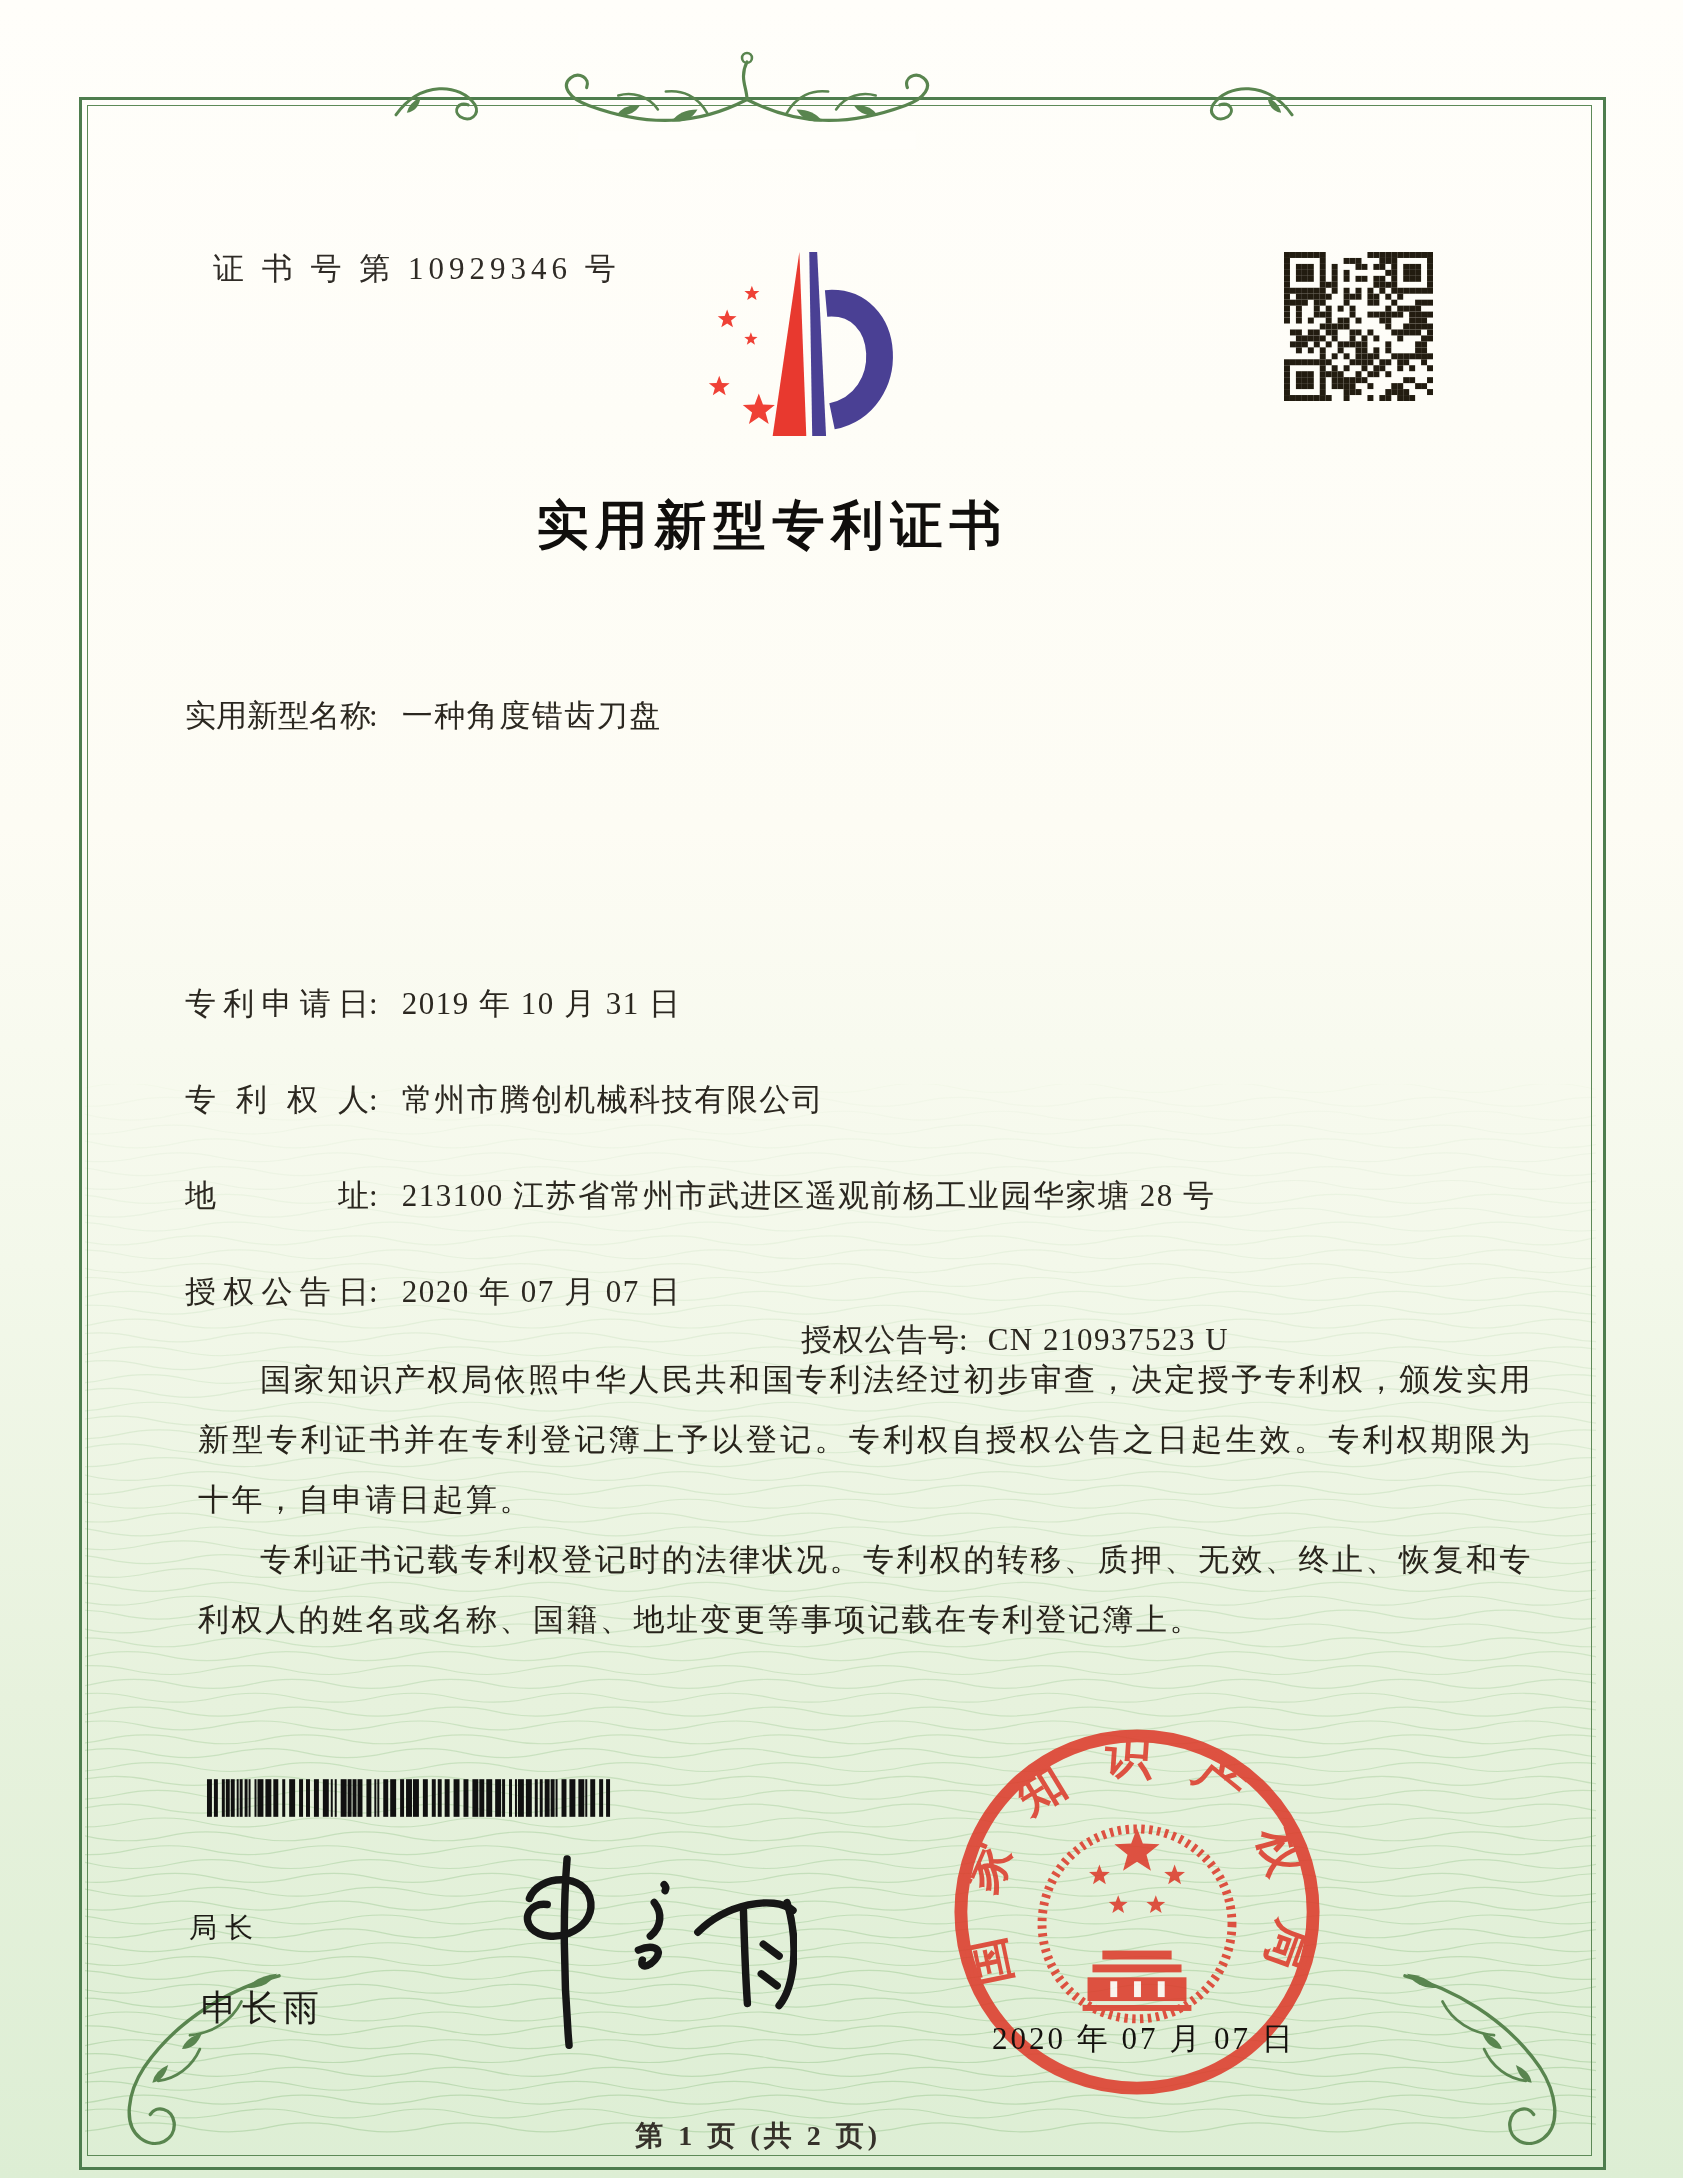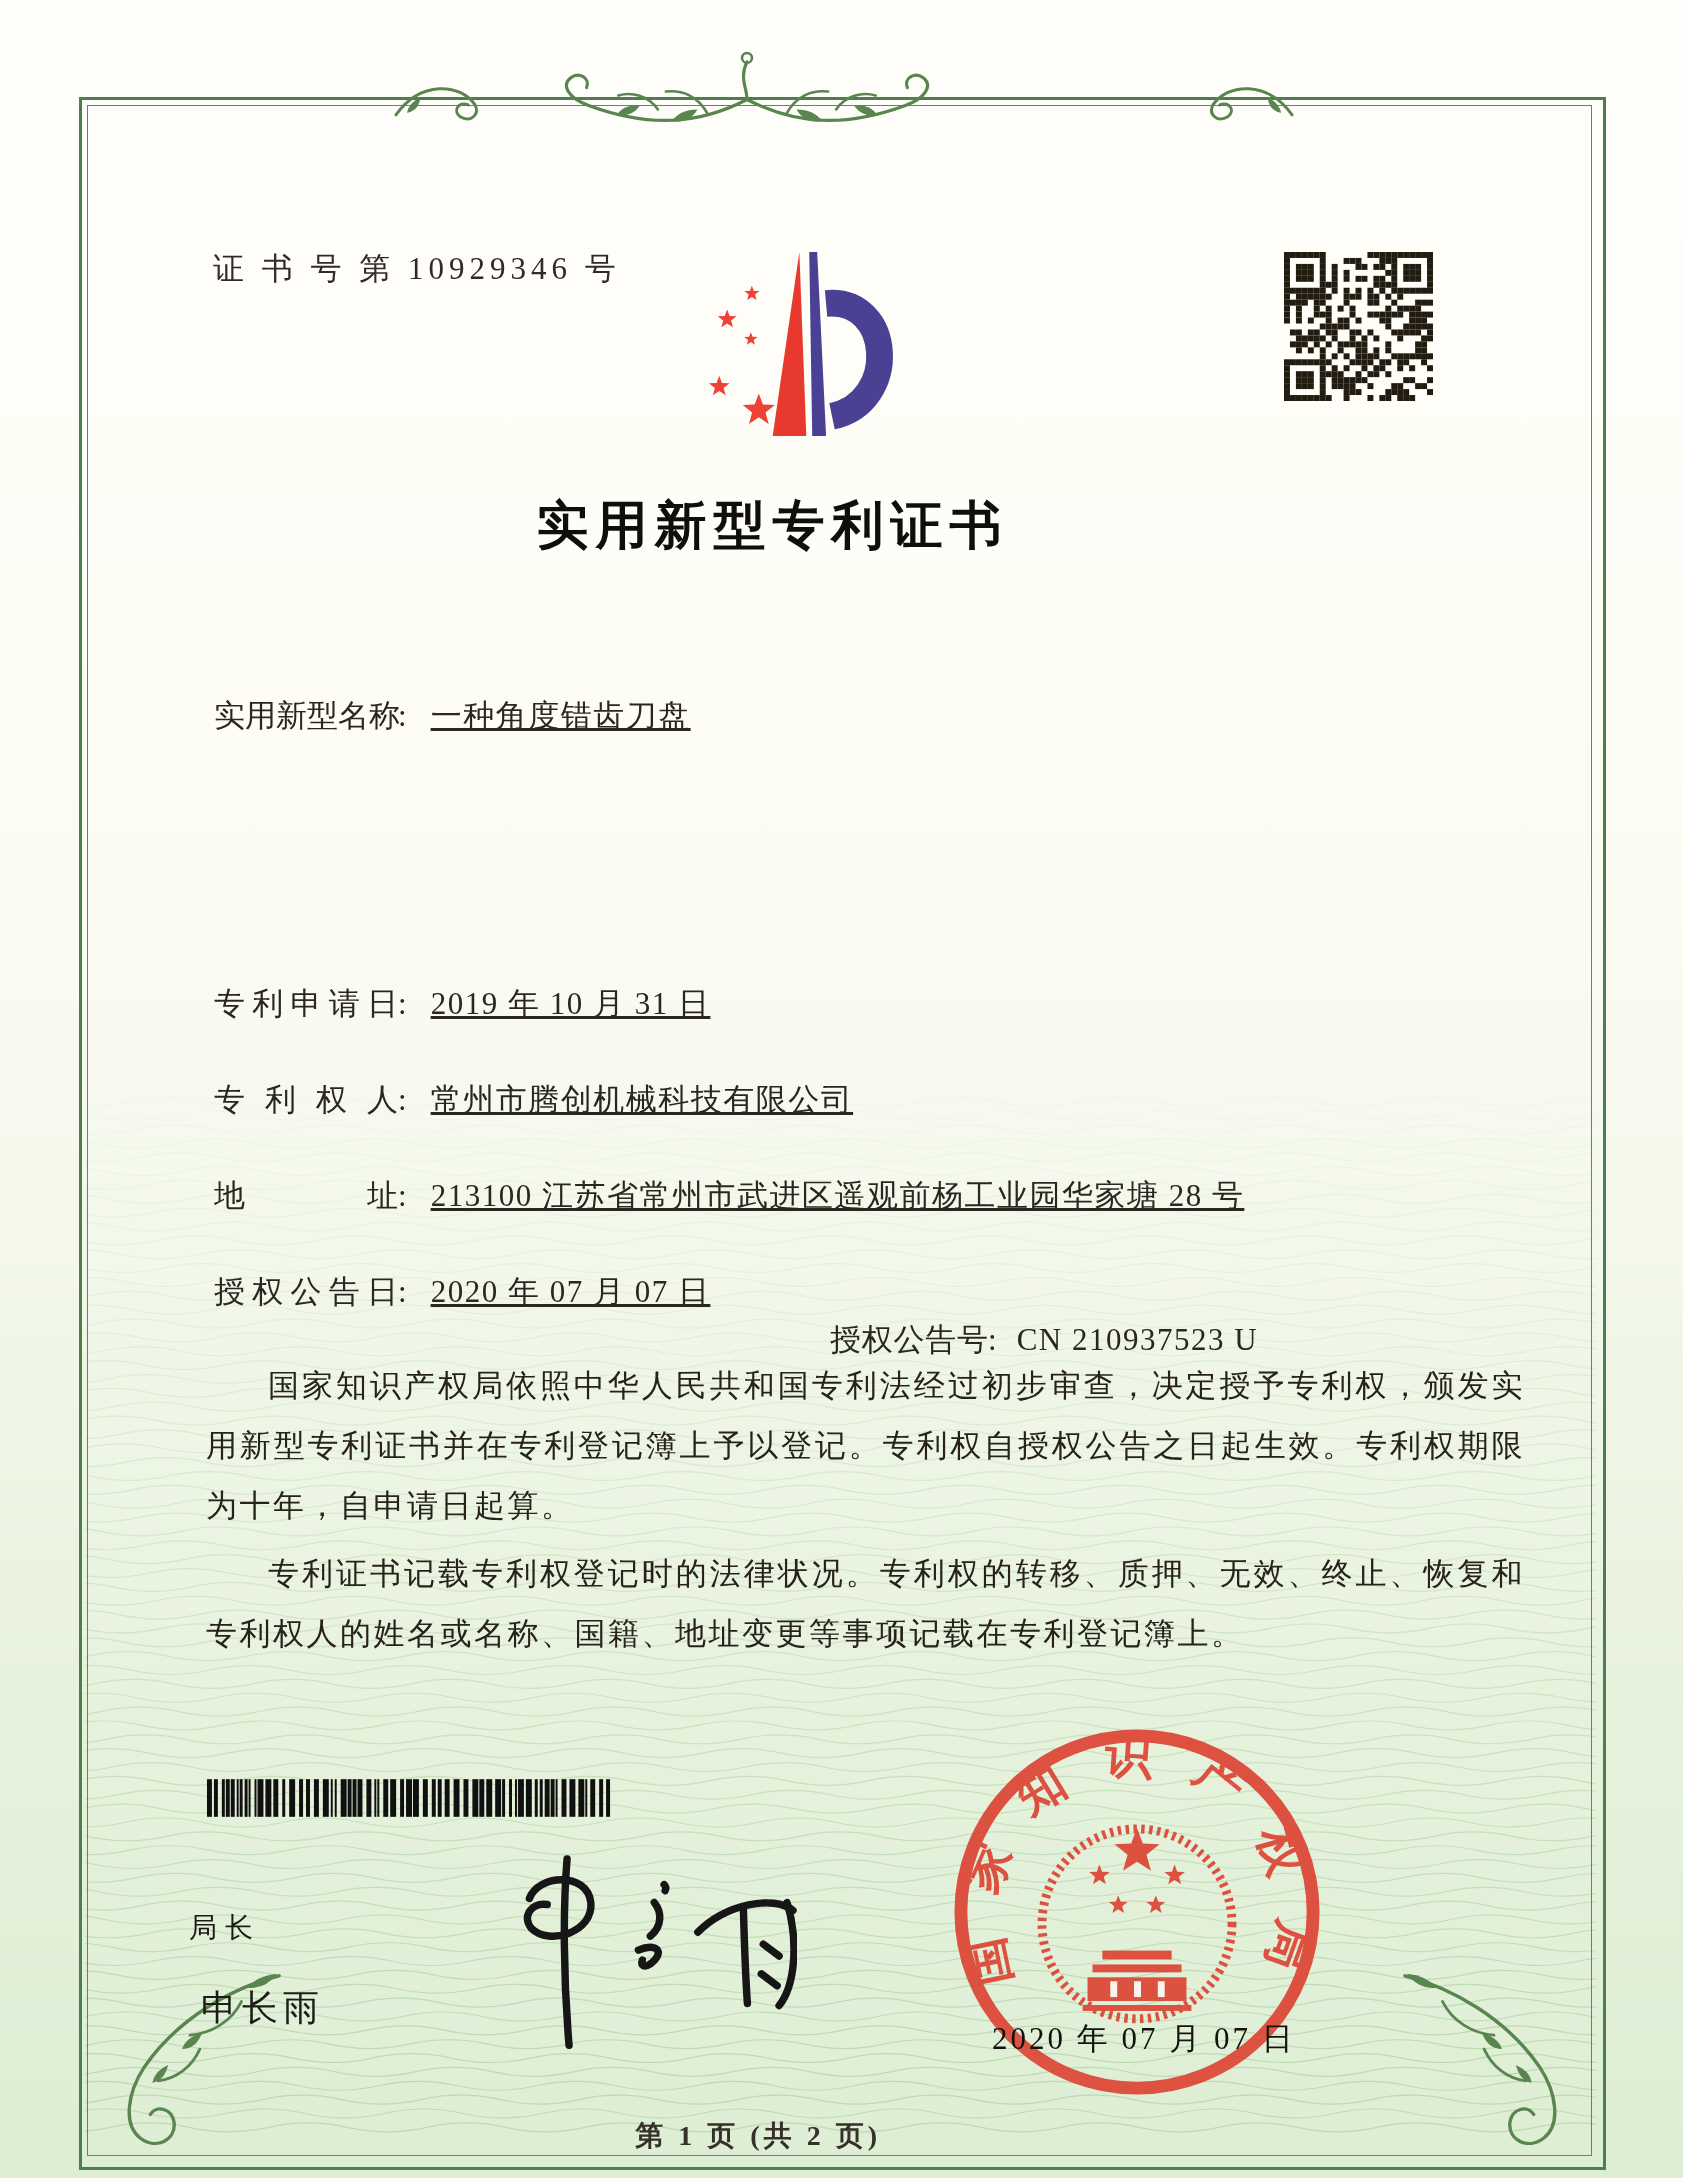--- a/index.html
+++ b/index.html
@@ -12,31 +12,31 @@
   
   .frame-outer{left:79px;top:97px;width:1521px;height:2067px;border:3px solid #4e7d4e;}
   .frame-inner{left:87px;top:105px;width:1503px;height:2049px;border:1px solid #5d8a57;}
   
   .cert-no{left:166px;top:248px;font-size:31px;letter-spacing:5px;color:#2f2b26;margin-left:47px;}
   .logo-svg{left:648px;top:246px;}
   .qr-svg{left:1284px;top:252px;}
   .title{left:149px;top:491px;width:1247px;text-align:center;font-size:52px;font-weight:bold;
          letter-spacing:7px;color:#100e0c;margin:0;}
   
-  .frow{left:214px;font-size:31px;white-space:nowrap;color:#2b2720;text-decoration:underline;}
+  .frow{left:185px;font-size:31px;white-space:nowrap;color:#2b2720;}
   .flabel{display:inline-block;width:184px;text-align:justify;text-align-last:justify;}
   .fcolon{display:inline-block;margin-right:24px;}
   .fvalue{letter-spacing:1.5px;}
   .fpair2{position:absolute;left:616px;top:0;white-space:nowrap;}
   .fpair2 .flabel{width:158px;margin-top:48px;}
   .fpair2 .fcolon{margin-right:20px;}
   
   .body-text{left:198px;top:1350px;width:1335px;font-size:31px;line-height:60px;
              text-align:justify;letter-spacing:2.5px;color:#27231b;}
-  .body-text p{margin:8px;text-indent:2em;font-family:Liberation Mono, monospace;}
+  .body-text p{margin:0;text-indent:2em;}
   
   .barcode-svg{left:205px;top:1779px;}
   .sig-pos{left:189px;top:1909px;font-size:28px;letter-spacing:8px;color:#1d1b16;}
   .sig-name{left:201px;top:1984px;font-size:36px;letter-spacing:5px;color:#1d1b16;}
   .signature-svg{left:460px;top:1847px;}
   .seal-svg{left:950px;top:1725px;}
   .seal-date{left:992px;top:2018px;font-size:31px;letter-spacing:3px;color:#14120e;}
   .footer{left:604px;top:2117px;width:277px;text-align:right;font-size:28px;
           letter-spacing:4px;color:#35312a;font-weight:bold;}
   .defs-hidden{position:absolute;width:0;height:0;overflow:hidden;}

